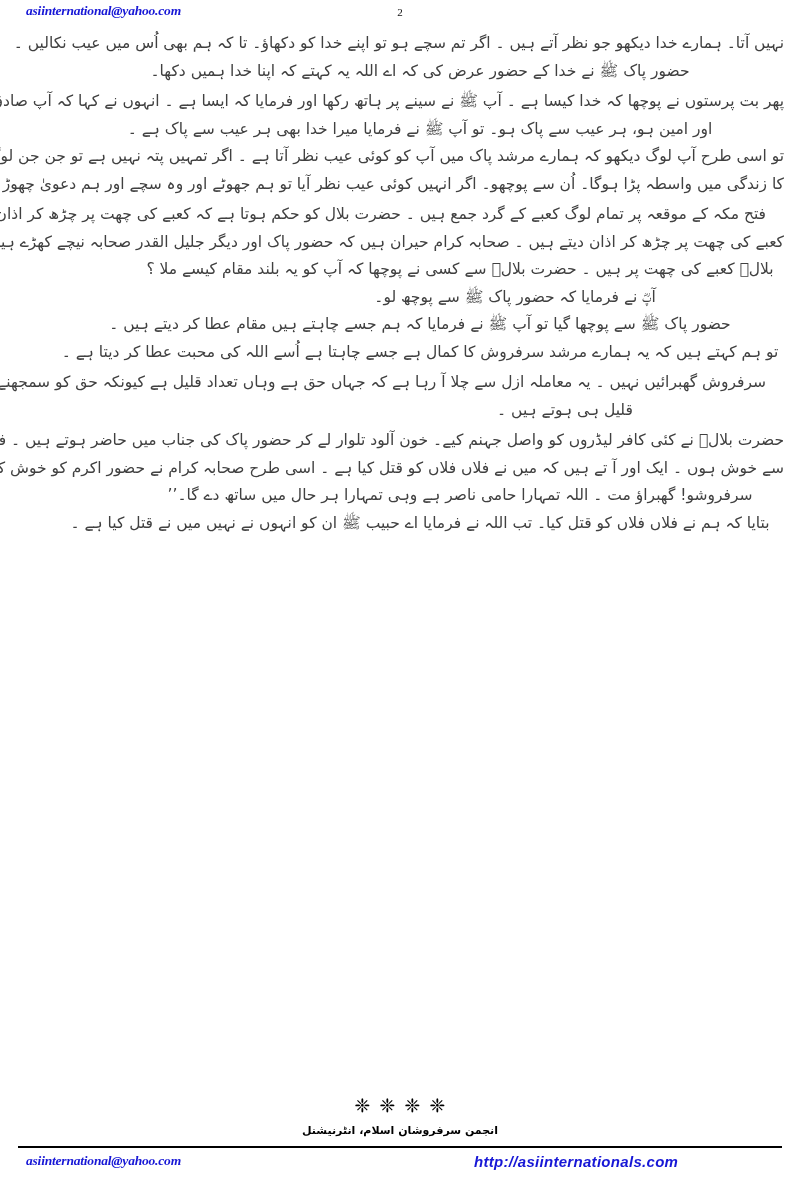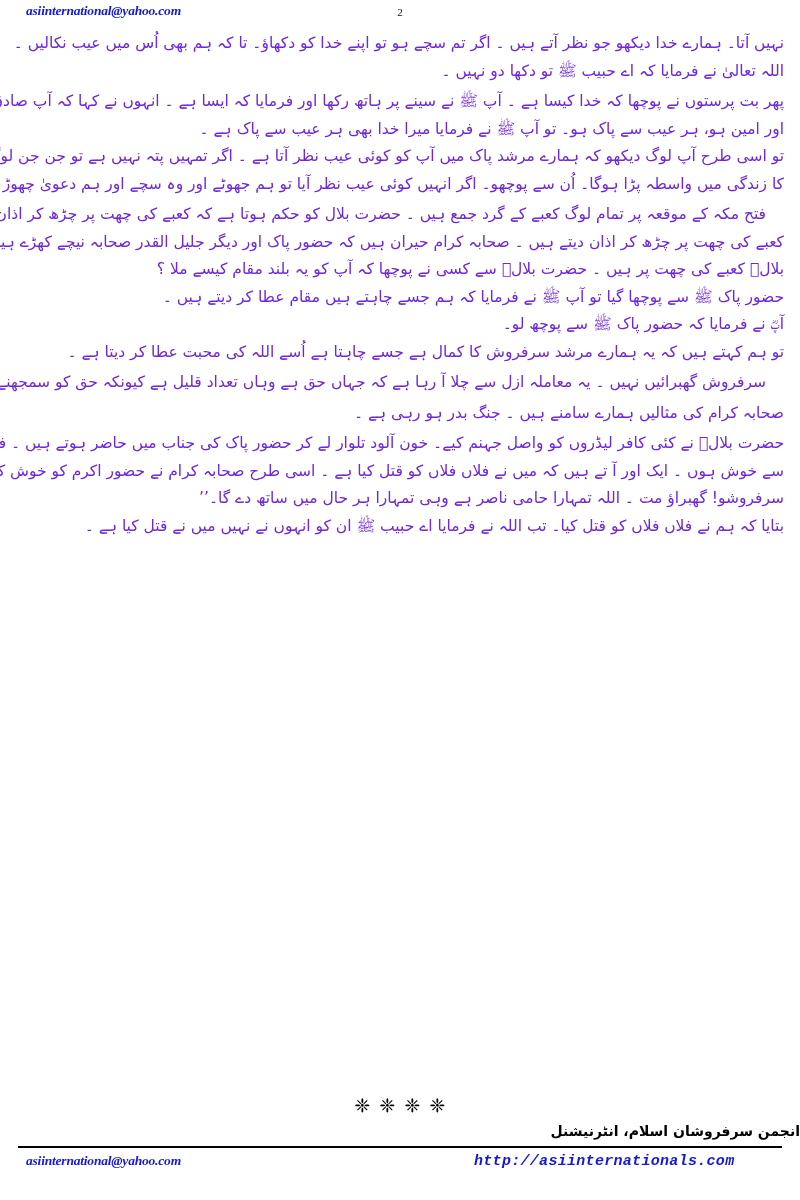--- a/index.html
+++ b/index.html
@@ -62,25 +62,25 @@
     position: absolute;
     top: 30px;
     left: 16px;
     width: 768px;
     direction: rtl;
     text-align: right;
   }
   .u-line {
     direction: rtl;
     unicode-bidi: isolate;
-    text-align: right;
+    text-align: center;
     font-family: "DejaVu Sans", sans-serif;
     font-size: 15.5px;
     line-height: 27.5px;
-    color: #6d28d9;
+    color: #404040;
     white-space: nowrap;
     overflow: visible;
     font-feature-settings: "liga" 1, "calt" 1;
   }
   .u-line.pad-top { margin-top: 3px; }
   .u-line.indent-sm { padding-left: 40px; }
   .u-line.indent-md { padding-left: 120px; }
   .u-line.indent-lg { padding-left: 230px; }
   .u-line.indent-xl { padding-left: 330px; }
   .u-line.shift-r { padding-right: 18px; }
@@ -102,24 +102,25 @@
     line-height: 19px;
     color: #000000;
     margin: 0 2px;
   }
 
   .org-name {
     position: absolute;
     top: 1120px;
     left: 0;
     width: 800px;
+    text-align: center;
     direction: rtl;
     font-family: "DejaVu Sans", sans-serif;
     font-weight: 700;
-    font-size: 14px;
+    font-size: 11px;
     line-height: 22px;
     color: #000000;
     letter-spacing: 0.2px;
   }
 
   
   .footer-rule {
     position: absolute;
     top: 1146px;
     left: 18px;
@@ -144,54 +145,54 @@
     font-weight: 700;
     font-size: 13.5px;
     letter-spacing: -0.2px;
     color: #1717d6;
     white-space: nowrap;
   }
   .footer-url {
     position: absolute;
     top: 0;
     left: 474px;
-    font-family: Liberation Mono, monospace;
+    font-family: Liberation Sans, sans-serif;
     font-style: italic;
     font-weight: 700;
     font-size: 15px;
     letter-spacing: 0.3px;
     color: #1717d6;
     white-space: nowrap;
   }
 </style>
 </head>
 <body>
 
 <div class="page">
 
   <div class="page-header">
     <div class="header-email">asiinternational@yahoo.com</div>
     <div class="header-pageno">2</div>
   </div>
 
   <div class="body-block">
     <div class="u-line">نہیں آتا۔ ہمارے خدا دیکھو جو نظر آتے ہیں ۔ اگر تم سچے ہو تو اپنے خدا کو دکھاؤ۔ تا کہ ہم بھی اُس میں عیب نکالیں ۔</div>
-    <div class="u-line indent-md">اللہ تعالیٰ نے فرمایا کہ اے حبیب ﷺ تو دکھا دو نہیں ۔</div>
+    <div class="u-line indent-sm">حضور پاک ﷺ نے خدا کے حضور عرض کی کہ اے اللہ یہ کہتے کہ اپنا خدا ہمیں دکھا۔</div>
     <div class="u-line pad-top">پھر بت پرستوں نے پوچھا کہ خدا کیسا ہے ۔ آپ ﷺ نے سینے پر ہاتھ رکھا اور فرمایا کہ ایسا ہے ۔ انہوں نے کہا کہ آپ صادق</div>
     <div class="u-line indent-sm">اور امین ہو، ہر عیب سے پاک ہو۔ تو آپ ﷺ نے فرمایا میرا خدا بھی ہر عیب سے پاک ہے ۔</div>
     <div class="u-line">تو اسی طرح آپ لوگ دیکھو کہ ہمارے مرشد پاک میں آپ کو کوئی عیب نظر آتا ہے ۔ اگر تمہیں پتہ نہیں ہے تو جن جن لوگوں سے ان</div>
     <div class="u-line">کا زندگی میں واسطہ پڑا ہوگا۔ اُن سے پوچھو۔ اگر انہیں کوئی عیب نظر آیا تو ہم جھوٹے اور وہ سچے اور ہم دعویٰ چھوڑ دیں گے ۔</div>
     <div class="u-line shift-r pad-top">فتح مکہ کے موقعہ پر تمام لوگ کعبے کے گرد جمع ہیں ۔ حضرت بلال کو حکم ہوتا ہے کہ کعبے کی چھت پر چڑھ کر اذان دو۔ آپ</div>
     <div class="u-line">کعبے کی چھت پر چڑھ کر اذان دیتے ہیں ۔ صحابہ کرام حیران ہیں کہ حضور پاک اور دیگر جلیل القدر صحابہ نیچے کھڑے ہیں اور حضرت</div>
     <div class="u-line indent-md">بلالؓ کعبے کی چھت پر ہیں ۔ حضرت بلالؓ سے کسی نے پوچھا کہ آپ کو یہ بلند مقام کیسے ملا ؟</div>
+    <div class="u-line indent-lg">آپؓ نے فرمایا کہ حضور پاک ﷺ سے پوچھ لو۔</div>
     <div class="u-line indent-sm">حضور پاک ﷺ سے پوچھا گیا تو آپ ﷺ نے فرمایا کہ ہم جسے چاہتے ہیں مقام عطا کر دیتے ہیں ۔</div>
-    <div class="u-line indent-lg">آپؓ نے فرمایا کہ حضور پاک ﷺ سے پوچھ لو۔</div>
     <div class="u-line indent-sm">تو ہم کہتے ہیں کہ یہ ہمارے مرشد سرفروش کا کمال ہے جسے چاہتا ہے اُسے اللہ کی محبت عطا کر دیتا ہے ۔</div>
     <div class="u-line shift-r pad-top">سرفروش گھبرائیں نہیں ۔ یہ معاملہ ازل سے چلا آ رہا ہے کہ جہاں حق ہے وہاں تعداد قلیل ہے کیونکہ حق کو سمجھنے والے ہمیشہ</div>
-    <div class="u-line indent-md pad-top">صحابہ کرام کی مثالیں ہمارے سامنے ہیں ۔ جنگ بدر ہو رہی ہے ۔</div>
+    <div class="u-line indent-xl">قلیل ہی ہوتے ہیں ۔</div>
     <div class="u-line pad-top">حضرت بلالؓ نے کئی کافر لیڈروں کو واصل جہنم کیے۔ خون آلود تلوار لے کر حضور پاک کی جناب میں حاضر ہوتے ہیں ۔ فرمایا:</div>
     <div class="u-line">سے خوش ہوں ۔ ایک اور آ تے ہیں کہ میں نے فلاں فلاں کو قتل کیا ہے ۔ اسی طرح صحابہ کرام نے حضور اکرم کو خوش کرنے کے لئے</div>
     <div class="u-line indent-md">سرفروشو! گھبراؤ مت ۔ اللہ تمہارا حامی ناصر ہے وہی تمہارا ہر حال میں ساتھ دے گا۔’’</div>
     <div class="u-line indent-sm">بتایا کہ ہم نے فلاں فلاں کو قتل کیا۔ تب اللہ نے فرمایا اے حبیب ﷺ  ان کو انہوں نے نہیں میں نے قتل کیا ہے ۔</div>
   </div>
 
   <div class="ornament-row">
     <span class="star">❈</span>
     <span class="star">❈</span>
     <span class="star">❈</span>

